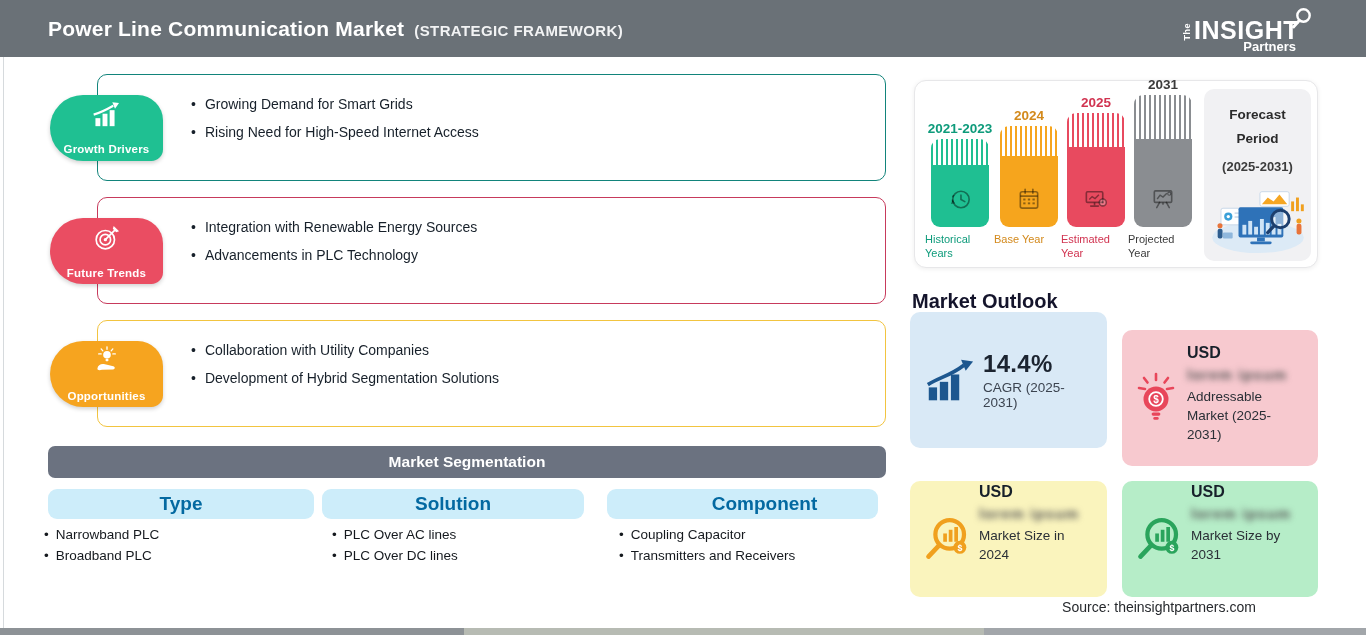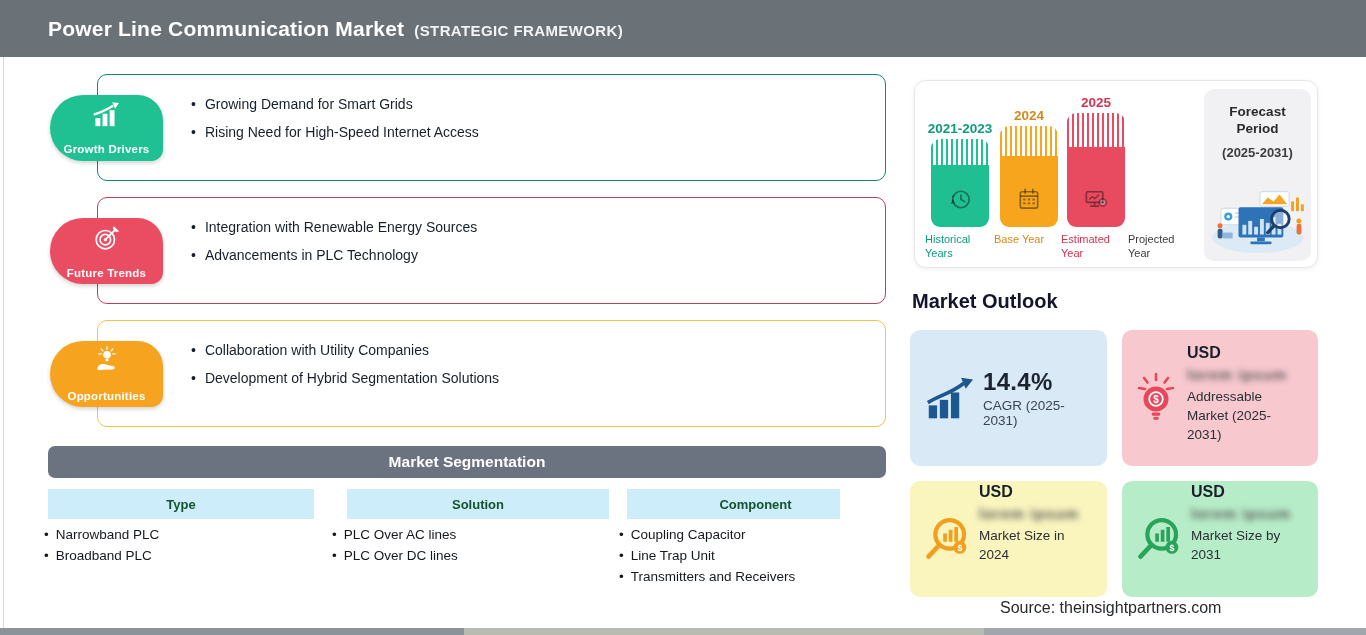--- a/index.html
+++ b/index.html
@@ -41,26 +41,26 @@
            box-shadow:0 2px 4px rgba(0,0,0,.18); }
   .badge-0 { top:95px;  background:#1FC092; }
   .badge-1 { top:218px; background:#EA4D62; }
   .badge-2 { top:341px; background:#F6A41F; }
   .blabel { font-size:11.5px; font-weight:700; margin-top:14px; letter-spacing:.2px; }
 
   
   .seg-title { position:absolute; left:48px; top:446px; width:838px; height:32px;
                background:#6B7280; border-radius:7px; color:#fff; font-size:15.5px;
                font-weight:700; display:flex; align-items:center; justify-content:center; }
-  .seg-head { position:absolute; top:489px; height:30px; background:#CDEDFA; border-radius:0;
+  .seg-head { position:absolute; top:489px; height:30px; background:#CDEDFA; border-radius:9px;
               display:flex; align-items:center; justify-content:center;
-              font-size:13px; font-weight:700; color:#14532d; }
+              font-size:19px; font-weight:700; color:#0369a1; }
   .seg-head-0 { left:48px;  width:266px; }
-  .seg-head-1 { left:347px; width:262px;text-align:center; }
-  .seg-head-2 { left:627px; width:213px;padding-left:44px; }
+  .seg-head-1 { left:322px; width:262px;text-align:center; }
+  .seg-head-2 { left:607px; width:271px;padding-left:44px; }
   .seg-list { position:absolute; top:524px; list-style:none; }
   .seg-list-0 { left:44px; }
   .seg-list-1 { left:332px; }
   .seg-list-2 { left:619px; }
   .seg-list li { font-size:13.5px; color:#15191e; line-height:21px; }
   .seg-list li::before { content:"•"; margin-right:7px; }
 
   
   .tl-panel { position:absolute; left:914px; top:80px; width:404px; height:188px;
               background:#fff; border:1px solid #e7e7e9; border-radius:12px;
@@ -78,55 +78,66 @@
   .tl-bar-2 { height:114px; } .tl-bar-2 .tb-cap { height:34px; background:repeating-linear-gradient(90deg,#E84A5F 0 2px,#fff 2px 5px);} .tl-bar-2 .tb-solid { height:80px; background:#E84A5F; }
   .tl-bar-3 { height:132px; } .tl-bar-3 .tb-cap { height:44px; background:repeating-linear-gradient(90deg,#8A8D91 0 2px,#fff 2px 5px);} .tl-bar-3 .tb-solid { height:88px; background:#8A8D91; }
   .tl-ico { position:absolute; bottom:14px; left:50%; transform:translateX(-50%); }
   .c-hist { color:#0E9B7B; } .c-base { color:#D3891B; } .c-est { color:#D13350; } .c-proj { color:#3B3B3B; }
   .tl-foot { position:absolute; top:151px; width:70px; text-align:left;
              font-size:11px; font-weight:400; line-height:14px; }
   .tl-foot-0 { left:10px; }  .tl-foot-1 { left:79px; }
   .tl-foot-2 { left:146px; } .tl-foot-3 { left:213px; }
   .fc-panel { position:absolute; left:289px; top:8px; width:107px; height:172px;
               background:#F1F1F3; border-radius:10px; text-align:center; padding-top:14px; }
-  .fc-label { font-size:13.5px; font-weight:700; color:#2b2b2b; line-height:17px;
+  .fc-label { font-size:13.5px; font-weight:700; color:#2b2b2b; line-height:24px;
               width:72px; margin:0 auto; }
   .fc-range { font-size:13px; font-weight:700; color:#3c3c3c; margin-top:8px; }
   .fc-art { position:absolute; bottom:5px; left:50%; transform:translateX(-50%); }
 
   
   .mo-title { position:absolute; left:912px; top:290px; font-size:20px; font-weight:800; color:#14142B; }
   .card { position:absolute; border-radius:10px; display:flex; align-items:center; }
-  .card-blue  { left:910px;  top:330px; width:197px; height:136px; background:#D9E9F6; }
+  .card-blue  { left:910px;  top:312px; width:197px; height:136px; background:#D9E9F6; }
   .card-pink  { left:1122px; top:330px; width:196px; height:136px; background:#F7C9CF; align-items:flex-start; }
   .card-yellow{ left:910px;  top:481px; width:197px; height:116px; background:#FAF4BD; align-items:flex-start; }
   .card-green { left:1122px; top:481px; width:196px; height:116px; background:#B6EDC8; align-items:flex-start; }
   .card-icon { flex:0 0 auto; margin-left:12px; }
   .card-blue .card-icon { margin-left:16px; }
   .card-pink .card-icon, .card-yellow .card-icon, .card-green .card-icon { align-self:center; }
   .card-text { margin-left:9px; padding-right:8px; }
   .card-pink .card-text { padding-top:14px; } 
   .card-yellow .card-text, .card-green .card-text { padding-top:2px; }
   .card-big { font-size:24px; font-weight:800; color:#1C2430; letter-spacing:.3px; }
   .card-sub { font-size:13.5px; color:#3C4450; margin-top:2px; }
   .card-cur { font-size:16px; font-weight:800; color:#17202A; }
   .card-blur { font-size:15px; font-weight:700; color:#575757; letter-spacing:1px;
                filter:blur(3.3px); margin:4px 0 4px; white-space:nowrap; }
   .card-label { font-size:13.5px; color:#2A2F36; line-height:19px; max-width:116px; }
 
-  .source { position:absolute; left:1000px; top:599px; width:318px; text-align:left;
-            font-size:16px; color:#26292d; }
+  .source { position:absolute; left:1000px; top:599px; width:318px; text-align:center;
+            font-size:14px; color:#26292d; }
 </style>
 </head>
 <body>
 
 <div class="header">
   <div class="titlewrap">
     <span class="t-main">Power Line Communication Market</span>
     <span class="t-sub">(STRATEGIC FRAMEWORK)</span>
+  </div>
+  <div class="logo">
+    <div class="logo-top">
+      <span class="logo-the">The</span>
+      <span class="logo-insight">INSIGHT</span>
+      <svg class="logo-lens" width="21" height="23" viewBox="0 0 21 23">
+        <circle cx="12.5" cy="7.5" r="6.2" fill="none" stroke="#fff" stroke-width="2.4"></circle>
+        <line x1="8.3" y1="12.5" x2="2.5" y2="19" stroke="#fff" stroke-width="3" stroke-linecap="round"></line>
+      </svg>
+    </div>
+    <div class="logo-partners">Partners</div>
   </div>
 </div>
 <div class="frame"></div>
 <div class="bottom-bar"></div>
 
 <div class="sec-box sec-0">
   <ul>
     <li>Growing Demand for Smart Grids</li>
     <li>Rising Need for High-Speed Internet Access</li>
   </ul>
@@ -187,21 +198,20 @@
 <ul class="seg-list seg-list-0">
   <li>Narrowband PLC</li>
   <li>Broadband PLC</li>
 </ul>
 <ul class="seg-list seg-list-1">
   <li>PLC Over AC lines</li>
   <li>PLC Over DC lines</li>
 </ul>
 <ul class="seg-list seg-list-2">
   <li>Coupling Capacitor</li>
-  <li>Line Trap Unit</li>
   <li>Transmitters and Receivers</li>
 </ul>
 
 <div class="tl-panel">
   <div class="tl-col tl-col-0">
     <div class="tl-year c-hist">2021-2023</div>
     <div class="tl-bar tl-bar-0">
       <div class="tb-cap"></div>
         <div class="tb-solid"></div>
       <svg class="tl-ico" width="27" height="27" viewBox="0 0 28 28">
@@ -238,20 +248,35 @@
     <div class="tl-bar tl-bar-2">
       <div class="tb-cap"></div>
         <div class="tb-solid"></div>
       <svg class="tl-ico" width="27" height="27" viewBox="0 0 28 28">
         <rect x="4" y="6" width="17" height="11" rx="1.2" stroke="rgba(0,0,0,.42)" stroke-width="1.7" fill="none"></rect>
         <polyline points="7,14 10,11 13,13 17,9" stroke="rgba(0,0,0,.42)" stroke-width="1.5" fill="none"></polyline>
         <line x1="12.5" y1="17" x2="12.5" y2="20" stroke="rgba(0,0,0,.42)" stroke-width="1.7"></line>
         <line x1="8.5" y1="20.8" x2="16.5" y2="20.8" stroke="rgba(0,0,0,.42)" stroke-width="1.7" stroke-linecap="round"></line>
         <circle cx="21" cy="17" r="3.6" stroke="rgba(0,0,0,.42)" stroke-width="1.6" fill="rgba(255,255,255,.25)"></circle>
         <circle cx="21" cy="17" r="1.1" fill="rgba(0,0,0,.42)"></circle>
+      </svg>
+    </div>
+  </div>
+  <div class="tl-col tl-col-3">
+    <div class="tl-year c-proj">2031</div>
+    <div class="tl-bar tl-bar-3">
+      <div class="tb-cap"></div>
+        <div class="tb-solid"></div>
+      <svg class="tl-ico" width="27" height="27" viewBox="0 0 28 28">
+        <rect x="5" y="5" width="18" height="12" rx="1.2" stroke="rgba(0,0,0,.42)" stroke-width="1.7" fill="none"></rect>
+        <polyline points="8,13.5 11,9.5 14,11.5 18,7.5" stroke="rgba(0,0,0,.42)" stroke-width="1.5" fill="none"></polyline>
+        <circle cx="20.5" cy="8" r="1.6" stroke="rgba(0,0,0,.42)" stroke-width="1.2" fill="none"></circle>
+        <line x1="10.5" y1="17" x2="7.5" y2="22.5" stroke="rgba(0,0,0,.42)" stroke-width="1.6" stroke-linecap="round"></line>
+        <line x1="17.5" y1="17" x2="20.5" y2="22.5" stroke="rgba(0,0,0,.42)" stroke-width="1.6" stroke-linecap="round"></line>
+        <line x1="14" y1="17" x2="14" y2="19.5" stroke="rgba(0,0,0,.42)" stroke-width="1.6"></line>
       </svg>
     </div>
   </div>
   <div class="tl-foot tl-foot-0 c-hist">Historical Years</div>
   <div class="tl-foot tl-foot-1 c-base">Base Year</div>
   <div class="tl-foot tl-foot-2 c-est">Estimated Year</div>
   <div class="tl-foot tl-foot-3 c-proj">Projected Year</div>
 
   <div class="fc-panel">
     <div class="fc-label">Forecast Period</div>

